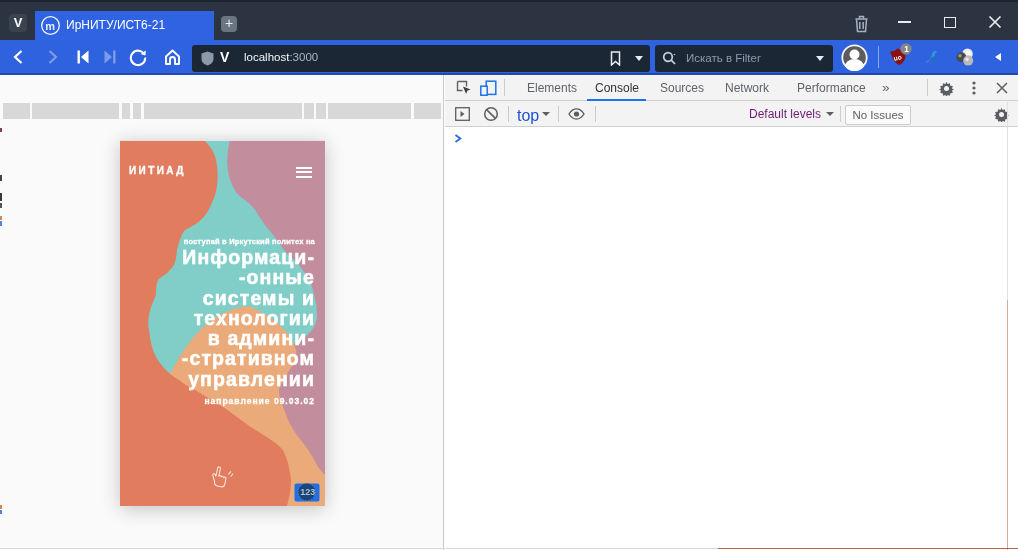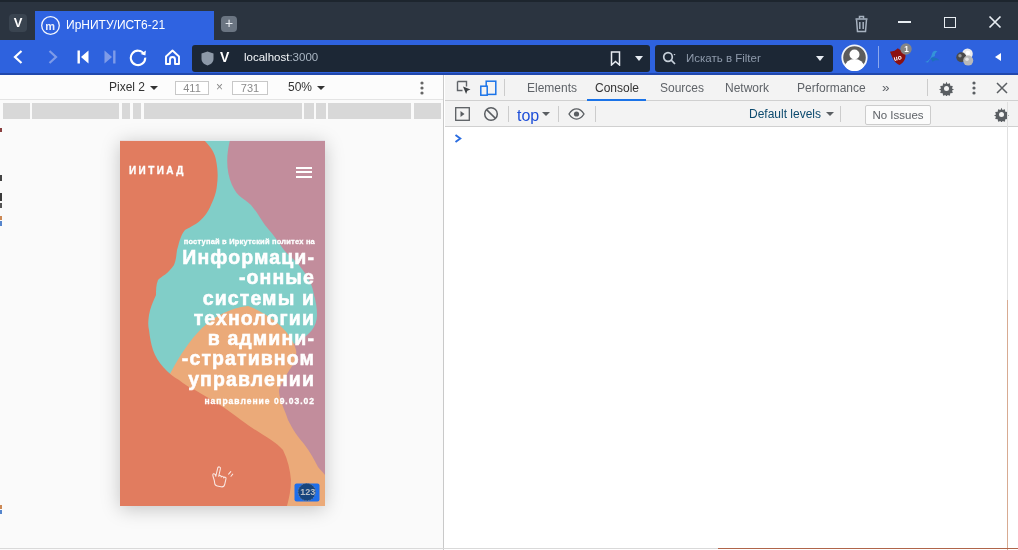--- a/index.html
+++ b/index.html
@@ -34,21 +34,21 @@
   .pbig { font-weight:bold; font-size:19.5px; line-height:20.3px; letter-spacing:1.1px; -webkit-text-stroke:0.55px #fff; }
   .pdir { font-weight:bold; font-size:8.5px; letter-spacing:1.0px; -webkit-text-stroke:0.3px #fff; }
   
   #right { left:443px; top:75px; width:575px; height:475px; background:#fff; border-left:1px solid #c9c9c9; }
   #tabrow { left:1px; top:0; width:574px; height:26px; background:#f3f3f3; border-bottom:1px solid #d0d0d0; }
   #conbar { left:1px; top:26px; width:574px; height:26px; background:#f3f3f3; border-bottom:1px solid #d0d0d0; }
   .dtab { position:absolute; top:0; height:26px; line-height:26px; font-size:12px; color:#5f6368; }
   .vsep { position:absolute; width:1px; background:#ccc; }
   .icon { position:absolute; }
   #filterbox { position:absolute; left:158px; top:5px; width:136px; height:19px; background:#fff; border:1px solid #ccc; color:#8a8a8a; font-size:12px; line-height:17px; padding-left:9px; }
-  #noissues { position:absolute; left:400px; top:4px; width:66px; height:20px; background:#fbfbfb; border:1px solid #ccc; border-radius:2px; color:#5f6368; font-size:11.5px; text-align:center; line-height:18px;margin-left:20px; }
+  #noissues { position:absolute; left:400px; top:4px; width:66px; height:20px; background:#fbfbfb; border:1px solid #ccc; border-radius:2px; color:#5f6368; font-size:11.5px; text-align:center; line-height:18px; }
 </style>
 </head>
 <body>
 
 <div id="titlebar" class="abs">
   <div id="topstrip" class="abs"></div>
   <div id="vbtn" class="abs">V</div>
   <div id="tab" class="abs">
     <svg class="abs" style="left:2px;top:1px" width="27" height="27" viewBox="0 0 27 27">
       <circle cx="13.5" cy="13.5" r="8.8" fill="none" stroke="#fff" stroke-width="1.3" opacity="0.95"></circle>
@@ -135,34 +135,20 @@
     <circle cx="12.9" cy="4.9" r="2.2" fill="#fff"></circle>
     <circle cx="6.3" cy="9.2" r="5" fill="#4a4a4a"></circle>
     <circle cx="5" cy="7.8" r="1.7" fill="#9a9a9a"></circle>
     <circle cx="13.2" cy="12.6" r="5" fill="#b9b9b9"></circle>
     <circle cx="12" cy="11.2" r="1.8" fill="#e6e6e6"></circle>
   </svg>
   <div class="abs" style="left:995px;top:13px;width:0;height:0;border-top:4px solid transparent;border-bottom:4px solid transparent;border-right:6.5px solid #fff"></div>
 </div>
 
 <div id="left" class="abs">
-  <div id="devicebar" class="abs">
-    <span class="dtext" style="left:109px">Pixel 2</span>
-    <div class="abs" style="left:150px;top:11px;width:0;height:0;border-left:4px solid transparent;border-right:4px solid transparent;border-top:4.5px solid #333"></div>
-    <div class="dbox" style="left:175px;width:34px">411</div>
-    <span class="dtext" style="left:216px;color:#8a8a8a">×</span>
-    <div class="dbox" style="left:232px;width:36px">731</div>
-    <span class="dtext" style="left:288px">50%</span>
-    <div class="abs" style="left:317px;top:11px;width:0;height:0;border-left:4px solid transparent;border-right:4px solid transparent;border-top:4.5px solid #333"></div>
-    <svg class="abs" style="left:420px;top:6px" width="4" height="14" viewBox="0 0 4 14">
-      <circle cx="2" cy="2" r="1.6" fill="#666"></circle>
-        <circle cx="2" cy="7" r="1.6" fill="#666"></circle>
-        <circle cx="2" cy="12" r="1.6" fill="#666"></circle>
-    </svg>
-  </div>
   <div id="mediabar" class="abs">
     <div class="gap" style="left:26.5px"></div>
     <div class="gap" style="left:116px"></div>
     <div class="gap" style="left:127px"></div>
     <div class="gap" style="left:138px"></div>
     <div class="gap" style="left:298.5px"></div>
     <div class="gap" style="left:310.5px"></div>
     <div class="gap" style="left:322.5px"></div>
     <div class="gap" style="left:408px"></div>
   </div>
@@ -243,21 +229,21 @@
     </svg>
     <div class="vsep" style="left:63px;top:5px;height:16px"></div>
     <span class="abs" style="left:72px;top:6px;font-size:16px;color:#1d4ed8">top</span>
     <div class="abs" style="left:97px;top:11px;width:0;height:0;border-left:4px solid transparent;border-right:4px solid transparent;border-top:4.5px solid #5a5e62"></div>
     <div class="vsep" style="left:113px;top:5px;height:16px"></div>
     <svg class="icon" style="left:123px;top:7px" width="17" height="12" viewBox="0 0 17 12">
       <path d="M1 6 C3.5 2 6 0.9 8.5 0.9 C11 0.9 13.5 2 16 6 C13.5 10 11 11.1 8.5 11.1 C6 11.1 3.5 10 1 6 Z" fill="none" stroke="#5a5e62" stroke-width="1.4"></path>
       <circle cx="8.5" cy="6" r="2.6" fill="#5a5e62"></circle>
     </svg>
     <div class="vsep" style="left:150px;top:5px;height:16px"></div>
-    <span class="abs" style="left:304px;top:6px;font-size:12px;color:#0c4a6e">Default levels</span>
+    <span class="abs" style="left:304px;top:6px;font-size:12px;color:#701a75">Default levels</span>
     <div class="abs" style="left:381px;top:11px;width:0;height:0;border-left:4px solid transparent;border-right:4px solid transparent;border-top:4.5px solid #5a5e62"></div>
     <div class="vsep" style="left:395px;top:5px;height:16px"></div>
     <div id="noissues">No Issues</div>
     <svg class="icon" style="left:549px;top:6px" width="15" height="15" viewBox="0 0 15 15">
       <path d="M7.5 0.8 l1 2.2 2.4-0.8 0.4 2.5 2.5 0.4 -0.8 2.4 2.2 1 -2.2 1 0.8 2.4 -2.5 0.4 -0.4 2.5 -2.4-0.8 -1 2.2 -1-2.2 -2.4 0.8 -0.4-2.5 -2.5-0.4 0.8-2.4 -2.2-1 2.2-1 -0.8-2.4 2.5-0.4 0.4-2.5 2.4 0.8 Z" fill="#5a5e62"></path>
       <circle cx="7.5" cy="7.5" r="2.5" fill="#f3f3f3"></circle>
     </svg>
   </div>
   <svg class="abs" style="left:10px;top:58.5px" width="8" height="9" viewBox="0 0 8 9">
     <path d="M1.5 1 L6.3 4.5 L1.5 8" fill="none" stroke="#2b6de0" stroke-width="1.9"></path>

